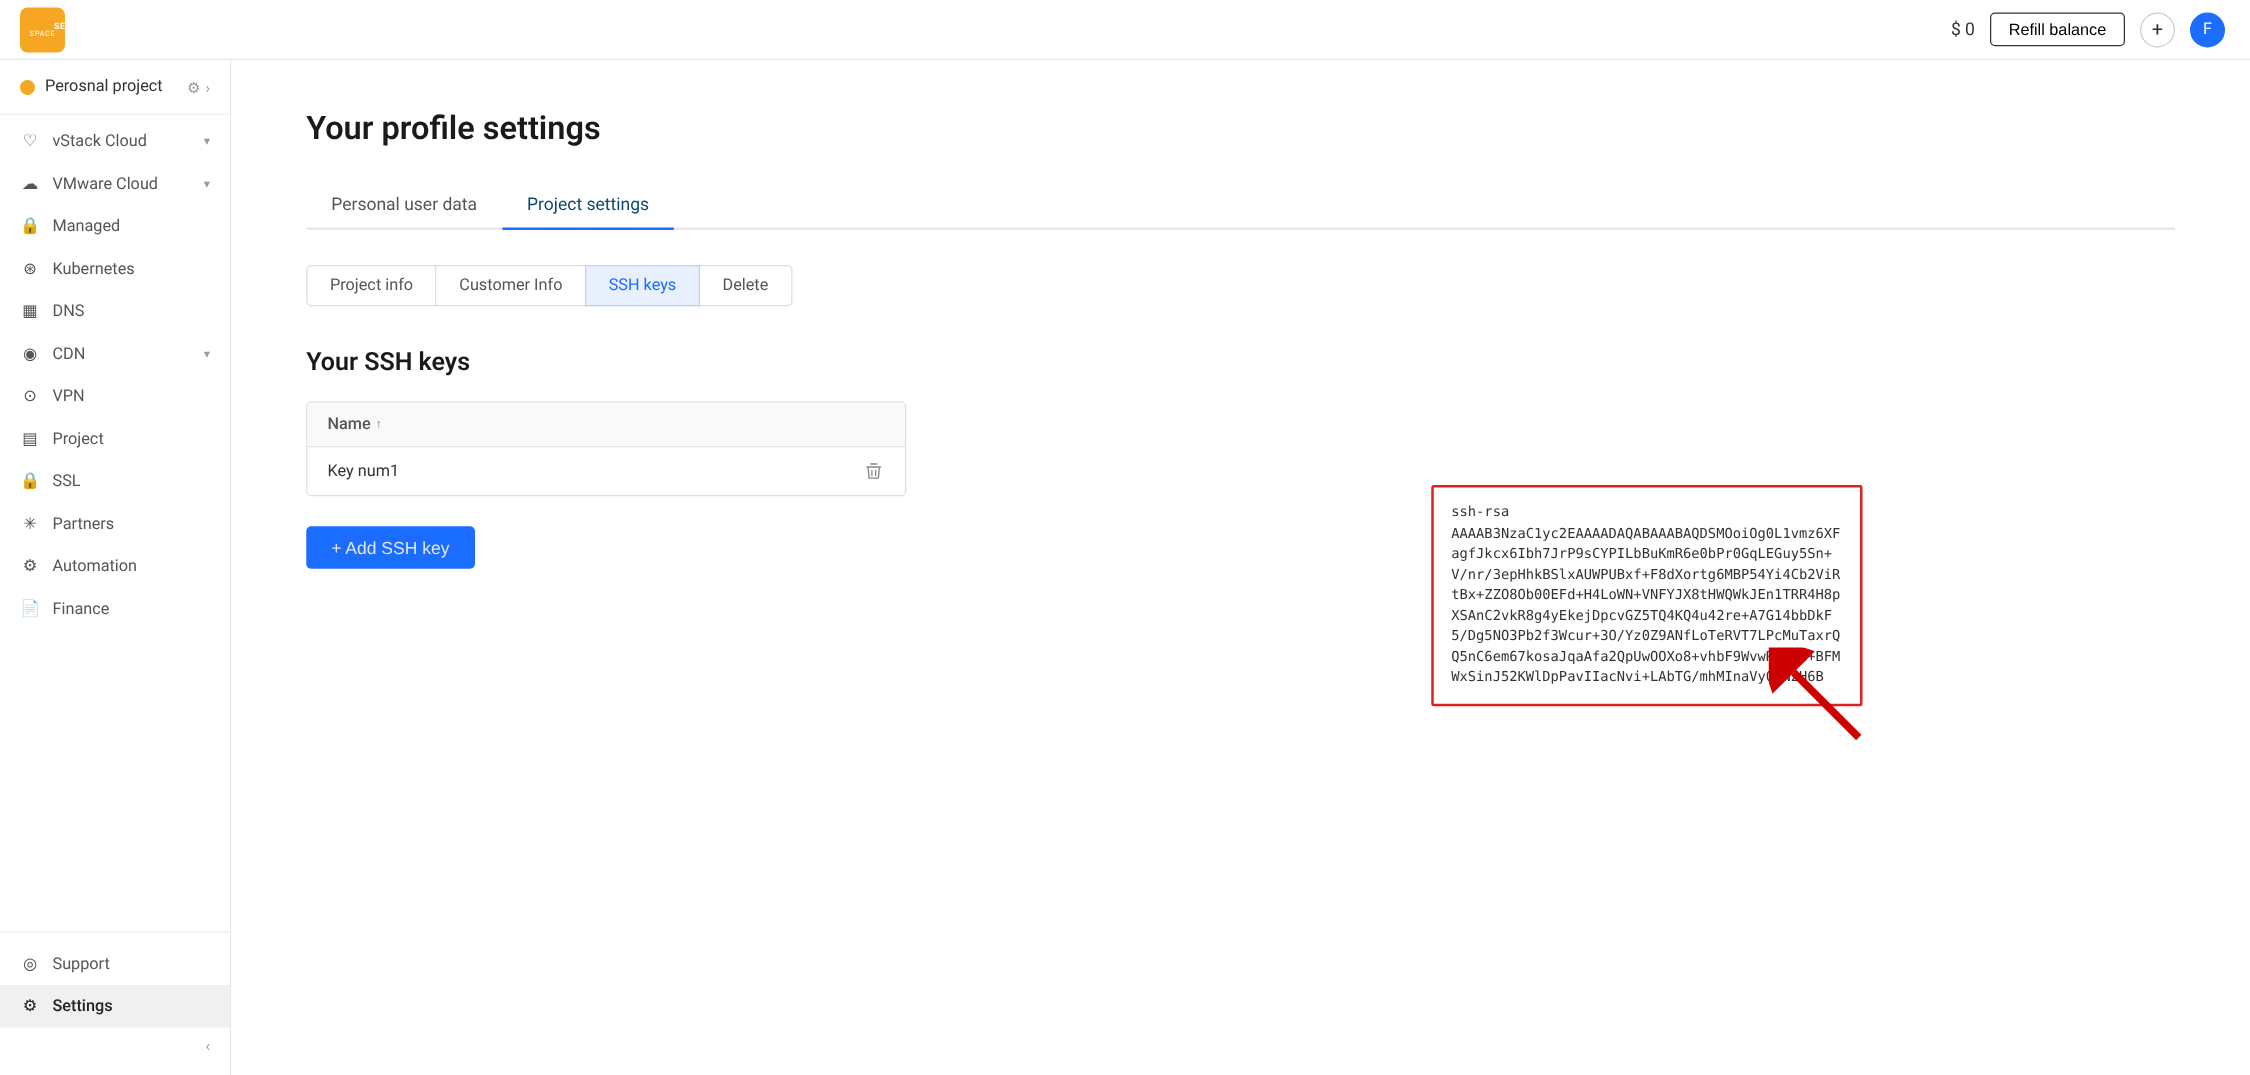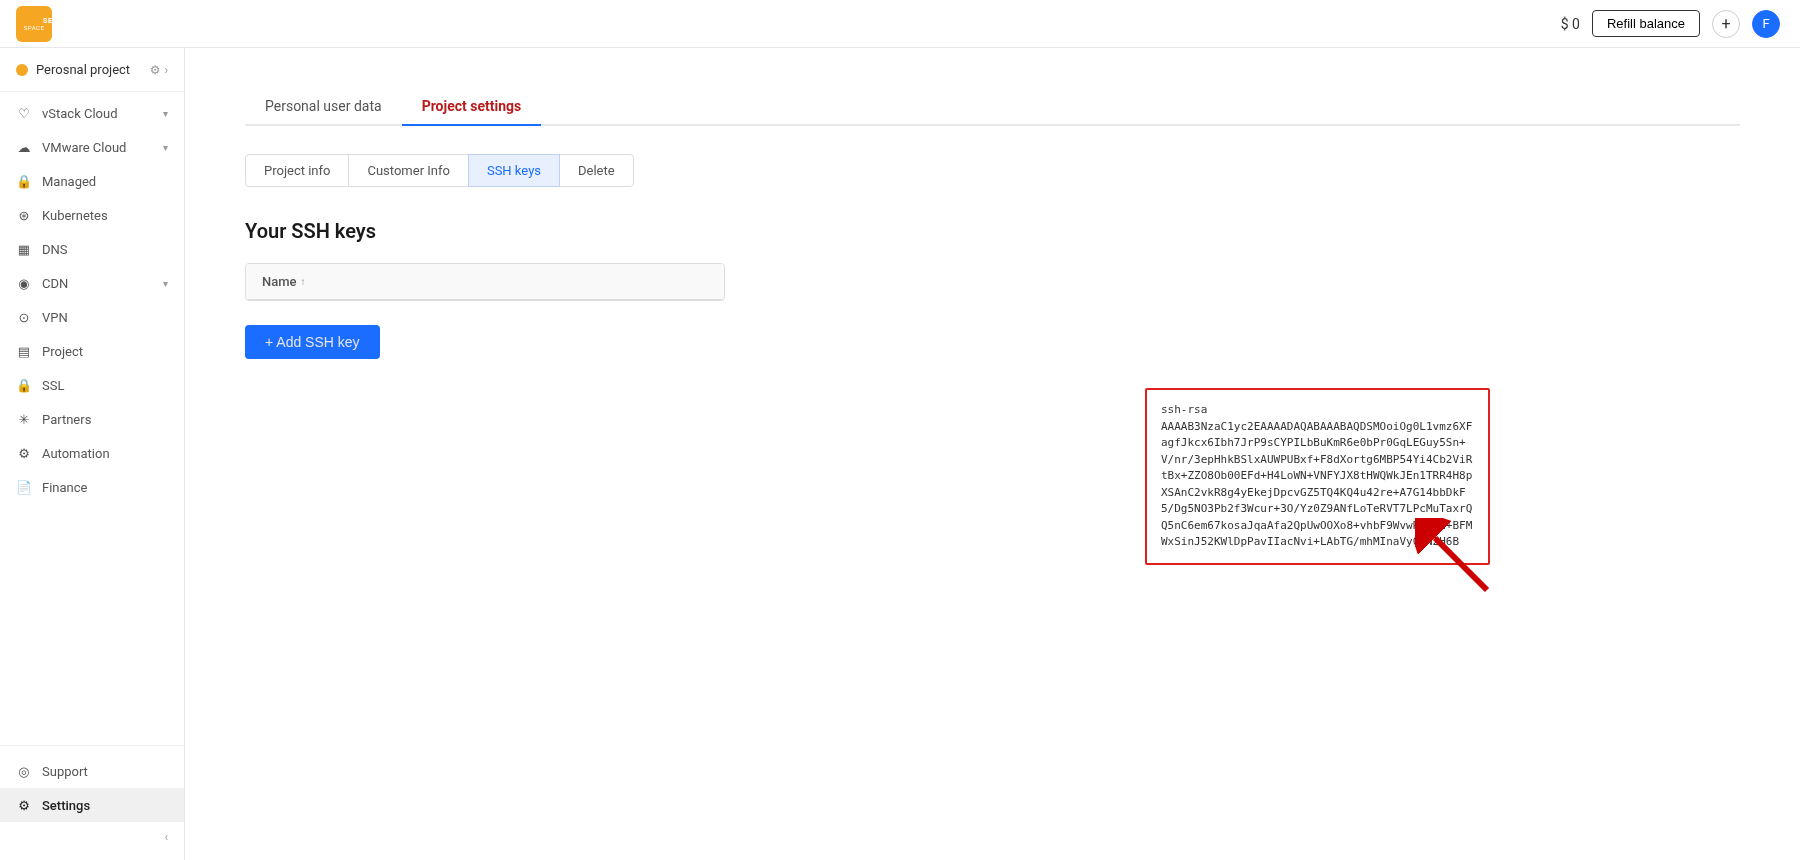--- a/index.html
+++ b/index.html
@@ -125,23 +125,23 @@
     }
     .tab-l1 {
       padding: 10px 20px;
       cursor: pointer;
       font-size: 14px;
       color: #555;
       border-bottom: 2px solid transparent;
       margin-bottom: -2px;
     }
     .tab-l1.active {
-      color: #b91c1c;
+      color: #0c4a6e;
       border-bottom: 2px solid #1a6dff;
-      font-weight: 700;
+      font-weight: 400;
     }
 
     
     .tabs-l2 {
       display: flex;
       gap: 0;
       margin-bottom: 32px;
     }
     .tab-l2 {
       padding: 8px 18px;
@@ -365,20 +365,21 @@
         <span class="sidebar-icon">⚙</span>
         <span>Settings</span>
       </div>
       <div class="sidebar-collapse">
         <span>‹</span>
       </div>
     </div>
   </div>
 
   <div class="main-content" style="position:relative;">
+    <h1 class="page-title">Your profile settings</h1>
 
     
     <div class="tabs-l1">
       <div class="tab-l1">
         <span>Personal user data</span>
       </div>
       <div class="tab-l1 active">
         <span>Project settings</span>
       </div>
     </div>
@@ -399,20 +400,32 @@
       </div>
     </div>
 
     
     <h2 class="section-title">Your SSH keys</h2>
 
     <div class="ssh-table">
       <div class="ssh-table-header">
         <span>Name</span>
         <span class="sort-icon">↑</span>
+      </div>
+      <div class="ssh-row">
+        <span class="ssh-key-name">Key num1</span>
+        <div class="ssh-delete-icon">
+          <svg width="16" height="16" viewBox="0 0 16 16" fill="none" xmlns="http://www.w3.org/2000/svg">
+            <rect x="2" y="4" width="12" height="1.2" rx="0.6" fill="#888"></rect>
+            <rect x="5" y="1.5" width="6" height="1.2" rx="0.6" fill="#888"></rect>
+            <path d="M3.5 5l0.8 8.5h7.4L12.5 5" stroke="#888" stroke-width="1.1" fill="none"></path>
+            <line x1="6.5" y1="7" x2="6.5" y2="12" stroke="#888" stroke-width="1"></line>
+            <line x1="9.5" y1="7" x2="9.5" y2="12" stroke="#888" stroke-width="1"></line>
+          </svg>
+        </div>
       </div>
     </div>
 
     <button class="add-ssh-btn">+ Add SSH key</button>
 
     
     <div class="ssh-key-popup">
       <span style="white-space: pre-wrap;">ssh-rsa
 AAAAB3NzaC1yc2EAAAADAQABAAABAQDSMOoiOg0L1vmz6XFagfJkcx6Ibh7JrP9sCYPILbBuKmR6e0bPr0GqLEGuy5Sn+V/nr/3epHhkBSlxAUWPUBxf+F8dXortg6MBP54Yi4Cb2ViRtBx+ZZO8Ob00EFd+H4LoWN+VNFYJX8tHWQWkJEn1TRR4H8pXSAnC2vkR8g4yEkejDpcvGZ5TQ4KQ4u42re+A7G14bbDkF5/Dg5NO3Pb2f3Wcur+3O/Yz0Z9ANfLoTeRVT7LPcMuTaxrQQ5nC6em67kosaJqaAfa2QpUwOOXo8+vhbF9WvwRTs1a+BFMWxSinJ52KWlDpPavIIacNvi+LAbTG/mhMInaVy0WN2H6B</span>
     </div>

